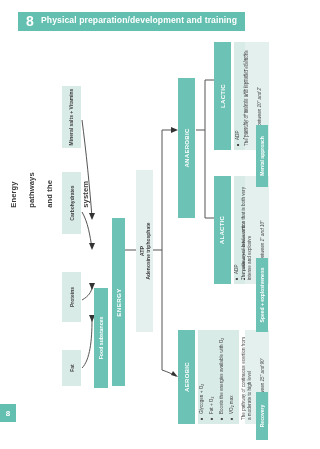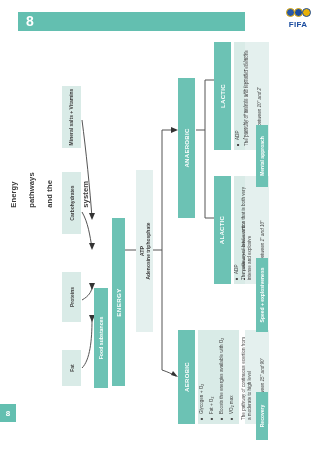--- a/index.html
+++ b/index.html
@@ -66,29 +66,22 @@
 
   .sub{font-size:3.4px;vertical-align:-1px;}
 </style>
 </head>
 <body>
 
 <div class="page">
 
   <div class="hdr-bar"></div>
   <div class="hdr-num">8</div>
-
-  <div class="fifa">
-    <div class="balls">
-      <span class="b b1"></span>
-      <span class="b b2"></span>
-      <span class="b b3"></span>
-    </div>
-    <div class="txt">FIFA</div>
-  </div>
+  <div class="hdr-title">Physical preparation/development and training</div>
+
 
   <div class="pagetab">8</div>
 
   <div class="vtext" style="left:30px;top:95px;width:16px;height:190px;">
     <div class="pad">
       <span class="ttl" style="font-size:7.6px;letter-spacing:.1px;">Table 6: Energy pathways and the energy system</span>
     </div>
   </div>
 
   <svg class="conn" style="left:0;top:0;width:320px;height:449px;">

